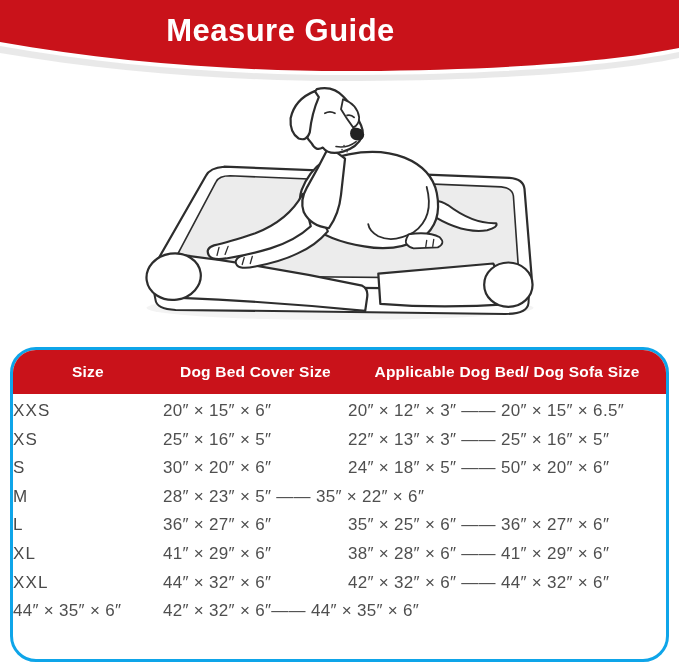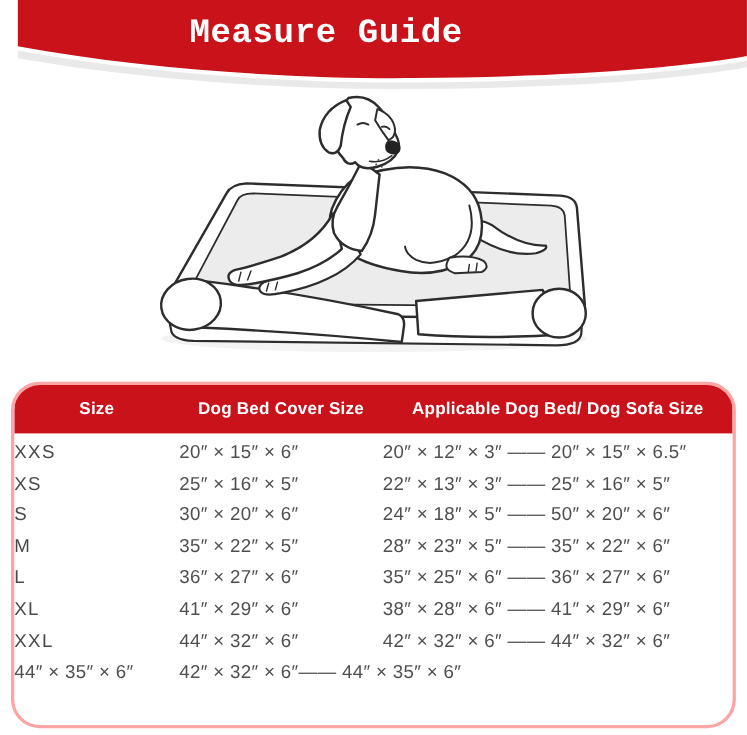--- a/index.html
+++ b/index.html
@@ -1,32 +1,32 @@
 <!DOCTYPE html>
 <html><head>
 <meta charset="utf-8">
 <style>
   html,body{margin:0;padding:0;}
   body{
     width:679px;height:668px;background:#ffffff;overflow:hidden;position:relative;
     font-family:"Liberation Sans",sans-serif;
   }
   
-  .banner{position:absolute;left:16px;top:0;width:561px;height:84px;font-family:Liberation Mono, monospace;}
+  .banner{position:absolute;left:0;top:0;width:561px;height:84px;}
   .banner svg{display:block;}
   .banner-title{
     position:absolute;left:0;top:13px;width:100%;text-align:center;
     color:#ffffff;font-size:31px;font-weight:700;letter-spacing:.5px;
   }
   
   .illustration{position:absolute;left:128px;top:76px;width:424px;height:248px;}
   
   .size-table{
     position:absolute;left:10px;top:347px;width:659px;height:315px;
-    box-sizing:border-box;border:3px solid #fca5a5;border-radius:26px;
+    box-sizing:border-box;border:3px solid #0ea5e9;border-radius:26px;
     overflow:hidden;background:#ffffff;
   }
   .thead{
     height:44px;background:#c9121a;display:grid;
     grid-template-columns:150px 185px 1fr;align-items:center;
   }
   .th{
     color:#ffffff;font-size:15.5px;font-weight:700;text-align:center;
     letter-spacing:.2px;
   }
@@ -122,21 +122,20 @@
       <div class="td">25″ × 16″ × 5″</div>
       <div class="td">22″ × 13″ × 3″ —— 25″ × 16″ × 5″</div>
     </div>
     <div class="tr">
       <div class="td col-size">S</div>
       <div class="td">30″ × 20″ × 6″</div>
       <div class="td">24″ × 18″ × 5″ —— 50″ × 20″ × 6″</div>
     </div>
     <div class="tr">
       <div class="td col-size">M</div>
-      <div class="td">35″ × 22″ × 5″</div>
       <div class="td">28″ × 23″ × 5″ —— 35″ × 22″ × 6″</div>
     </div>
     <div class="tr">
       <div class="td col-size">L</div>
       <div class="td">36″ × 27″ × 6″</div>
       <div class="td">35″ × 25″ × 6″ —— 36″ × 27″ × 6″</div>
     </div>
     <div class="tr">
       <div class="td col-size">XL</div>
       <div class="td">41″ × 29″ × 6″</div>

